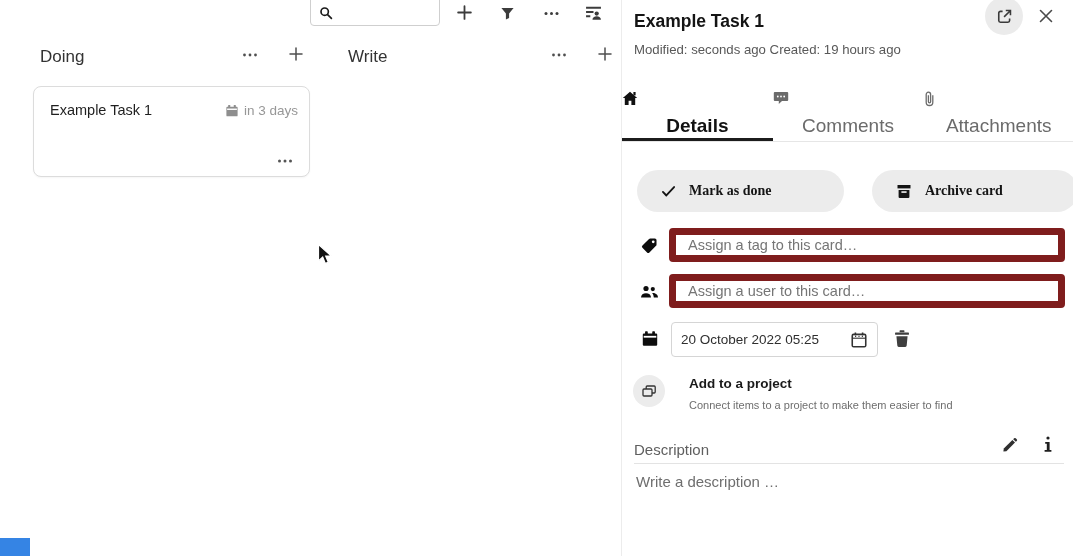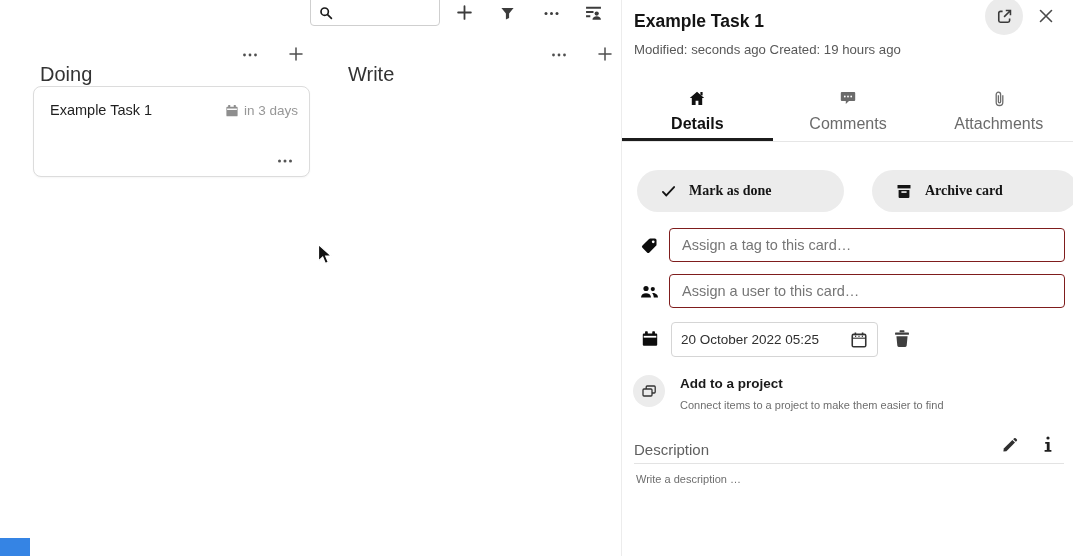--- a/index.html
+++ b/index.html
@@ -13,21 +13,21 @@
     border:1px solid #cfcfcf; border-radius:4px; background:#fff;
     display:flex; align-items:flex-end; padding:0 8px 5px 8px; gap:6px; }
   .search-box input { border:none; outline:none; flex:1; min-width:0; font-size:13px; background:transparent; }
   .tool-btn { position:absolute; background:none; border:none; cursor:pointer; color:#3c3c3c; }
   .tb-add { left:456px; top:4px; }
   .tb-filter { left:500px; top:6px; }
   .tb-more { left:543px; top:6px; }
   .tb-assigned { left:585px; top:4px; }
 
   
-  .col-title { position:absolute; font-size:20px; color:#333;margin-top:16px; }
+  .col-title { position:absolute; font-size:17px; color:#333; }
   .col1-title { left:40px; top:47px; }
   .col2-title { left:348px; top:47px; }
   .col-btn { position:absolute; background:none; border:none; cursor:pointer; color:#4f4f4f; }
   .col1-more { left:242px; top:50px; }
   .col1-add { left:288px; top:46px; }
   .col2-more { left:551px; top:50px; }
   .col2-add { left:597px; top:46px; }
 
   
   .card { position:absolute; left:33px; top:86px; width:277px; height:91px;
@@ -48,61 +48,61 @@
     border-left:1px solid #ececec; }
   .p-title { position:absolute; left:12px; top:11px; font-size:17.5px; font-weight:bold; color:#141414; }
   .p-meta { position:absolute; left:12px; top:42px; font-size:13.2px; color:#585858;text-align:center; }
   .p-detach { position:absolute; left:363px; top:-3px; width:38px; height:38px; border-radius:50%;
     background:#ebebeb; border:none; cursor:pointer; display:flex; align-items:center; justify-content:center;
     color:#3a3a3a; }
   .p-close { position:absolute; left:416px; top:8px; background:none; border:none; cursor:pointer; color:#4a4a4a; }
 
   .tabs { position:absolute; left:0; top:85px; width:452px; height:57px; display:flex;
     border-bottom:1px solid #e6e6e6; }
-  .tab { flex:1; display:flex; flex-direction:column; align-items:center; justify-content:flex-start;
-    padding-top:6px; gap:9px; background:none; border:none; cursor:pointer; color:#6b6b6b; font-size:16px; }
+  .tab { flex:1; display:flex; flex-direction:column; justify-content:flex-start;
+    padding-top:6px; gap:9px; background:none; border:none; cursor:pointer; color:#6b6b6b; font-size:19px; }
   .tab .t-icon { height:15px; }
   .tab.active { color:#111; font-weight:bold; border-bottom:3px solid #1c1c1c; }
 
   .actions { position:absolute; left:15px; top:170px; display:flex; gap:28px;font-family:Liberation Serif, serif; }
   .pill { height:42px; border-radius:21px; border:none; background:#ececec; cursor:pointer;
     display:flex; align-items:center; gap:13px; padding:0 24px; font-family:inherit;
     font-size:14px; font-weight:bold; color:#141414; }
   .pill-done { width:207px; }
   .pill-archive { width:206px; }
 
   .assign-icon { position:absolute; color:#0d0d0d; }
   .tag-ic { left:19px; top:237px; }
   .user-ic { left:18px; top:283px; }
   .date-ic { left:19px; top:330px; }
-  .assign-input { position:absolute; left:47px; width:396px; height:34px; border:1px solid #7f1d1d;
+  .assign-input { position:absolute; left:47px; width:396px; height:34px; border:7px solid #7f1d1d;
     border-radius:4px; padding:0 12px; font-size:14.5px; color:#333; font-family:inherit; outline:none; }
   .assign-input::placeholder { color:#757575; opacity:1; }
   .in-tag { top:228px; }
   .in-user { top:274px; }
 
   .date-field { position:absolute; left:49px; top:322px; width:207px; height:35px;
     border:1px solid #d5d5d5; border-radius:4px; background:#fff; display:flex; align-items:center;
     padding:0 9px 0 9px; }
   .date-field input { border:none; outline:none; flex:1; min-width:0; font-size:13.5px; color:#2f2f2f;
     font-family:inherit; background:transparent; }
   .date-pick { background:none; border:none; cursor:pointer; color:#333; padding:0; }
   .date-del { position:absolute; left:271px; top:329px; background:none; border:none; cursor:pointer; color:#3f3f3f; }
 
-  .proj-row { position:absolute; left:11px; top:375px; width:430px; display:flex; gap:15px; cursor:pointer; }
+  .proj-row { position:absolute; left:11px; top:375px; width:430px; display:flex; gap:24px; cursor:pointer; }
   .proj-badge { width:32px; height:32px; border-radius:50%; background:#ececec; flex:0 0 auto;
     display:flex; align-items:center; justify-content:center; color:#333; }
   .proj-title { font-size:13.5px; font-weight:bold; color:#1a1a1a; padding-top:1px; }
   .proj-sub { font-size:11px; color:#6e6e6e; margin-top:8px; }
 
   .desc-label { position:absolute; left:12px; top:441px; font-size:15px; color:#5f5f5f; }
   .desc-edit { position:absolute; left:380px; top:437px; background:none; border:none; cursor:pointer; color:#2f2f2f; }
   .desc-info { position:absolute; left:421px; top:436px; background:none; border:none; cursor:pointer; color:#1f1f1f; }
   .desc-divider { position:absolute; left:12px; top:463px; width:430px; height:1px; background:#e3e3e3; }
-  .desc-placeholder { position:absolute; left:14px; top:473px; font-size:11px; color:#6e6e6e; cursor:text; }
+  .desc-placeholder { position:absolute; left:14px; top:473px; font-size:15px; color:#6e6e6e; cursor:text; }
 </style>
 </head>
 <body>
 
 <div class="app">
 
   <div class="search-box">
     <span>
       <svg width="14" height="14" viewBox="0 0 16 16">
           <circle cx="6.5" cy="6.5" r="4.2" fill="none" stroke="currentColor" stroke-width="1.9"></circle>

